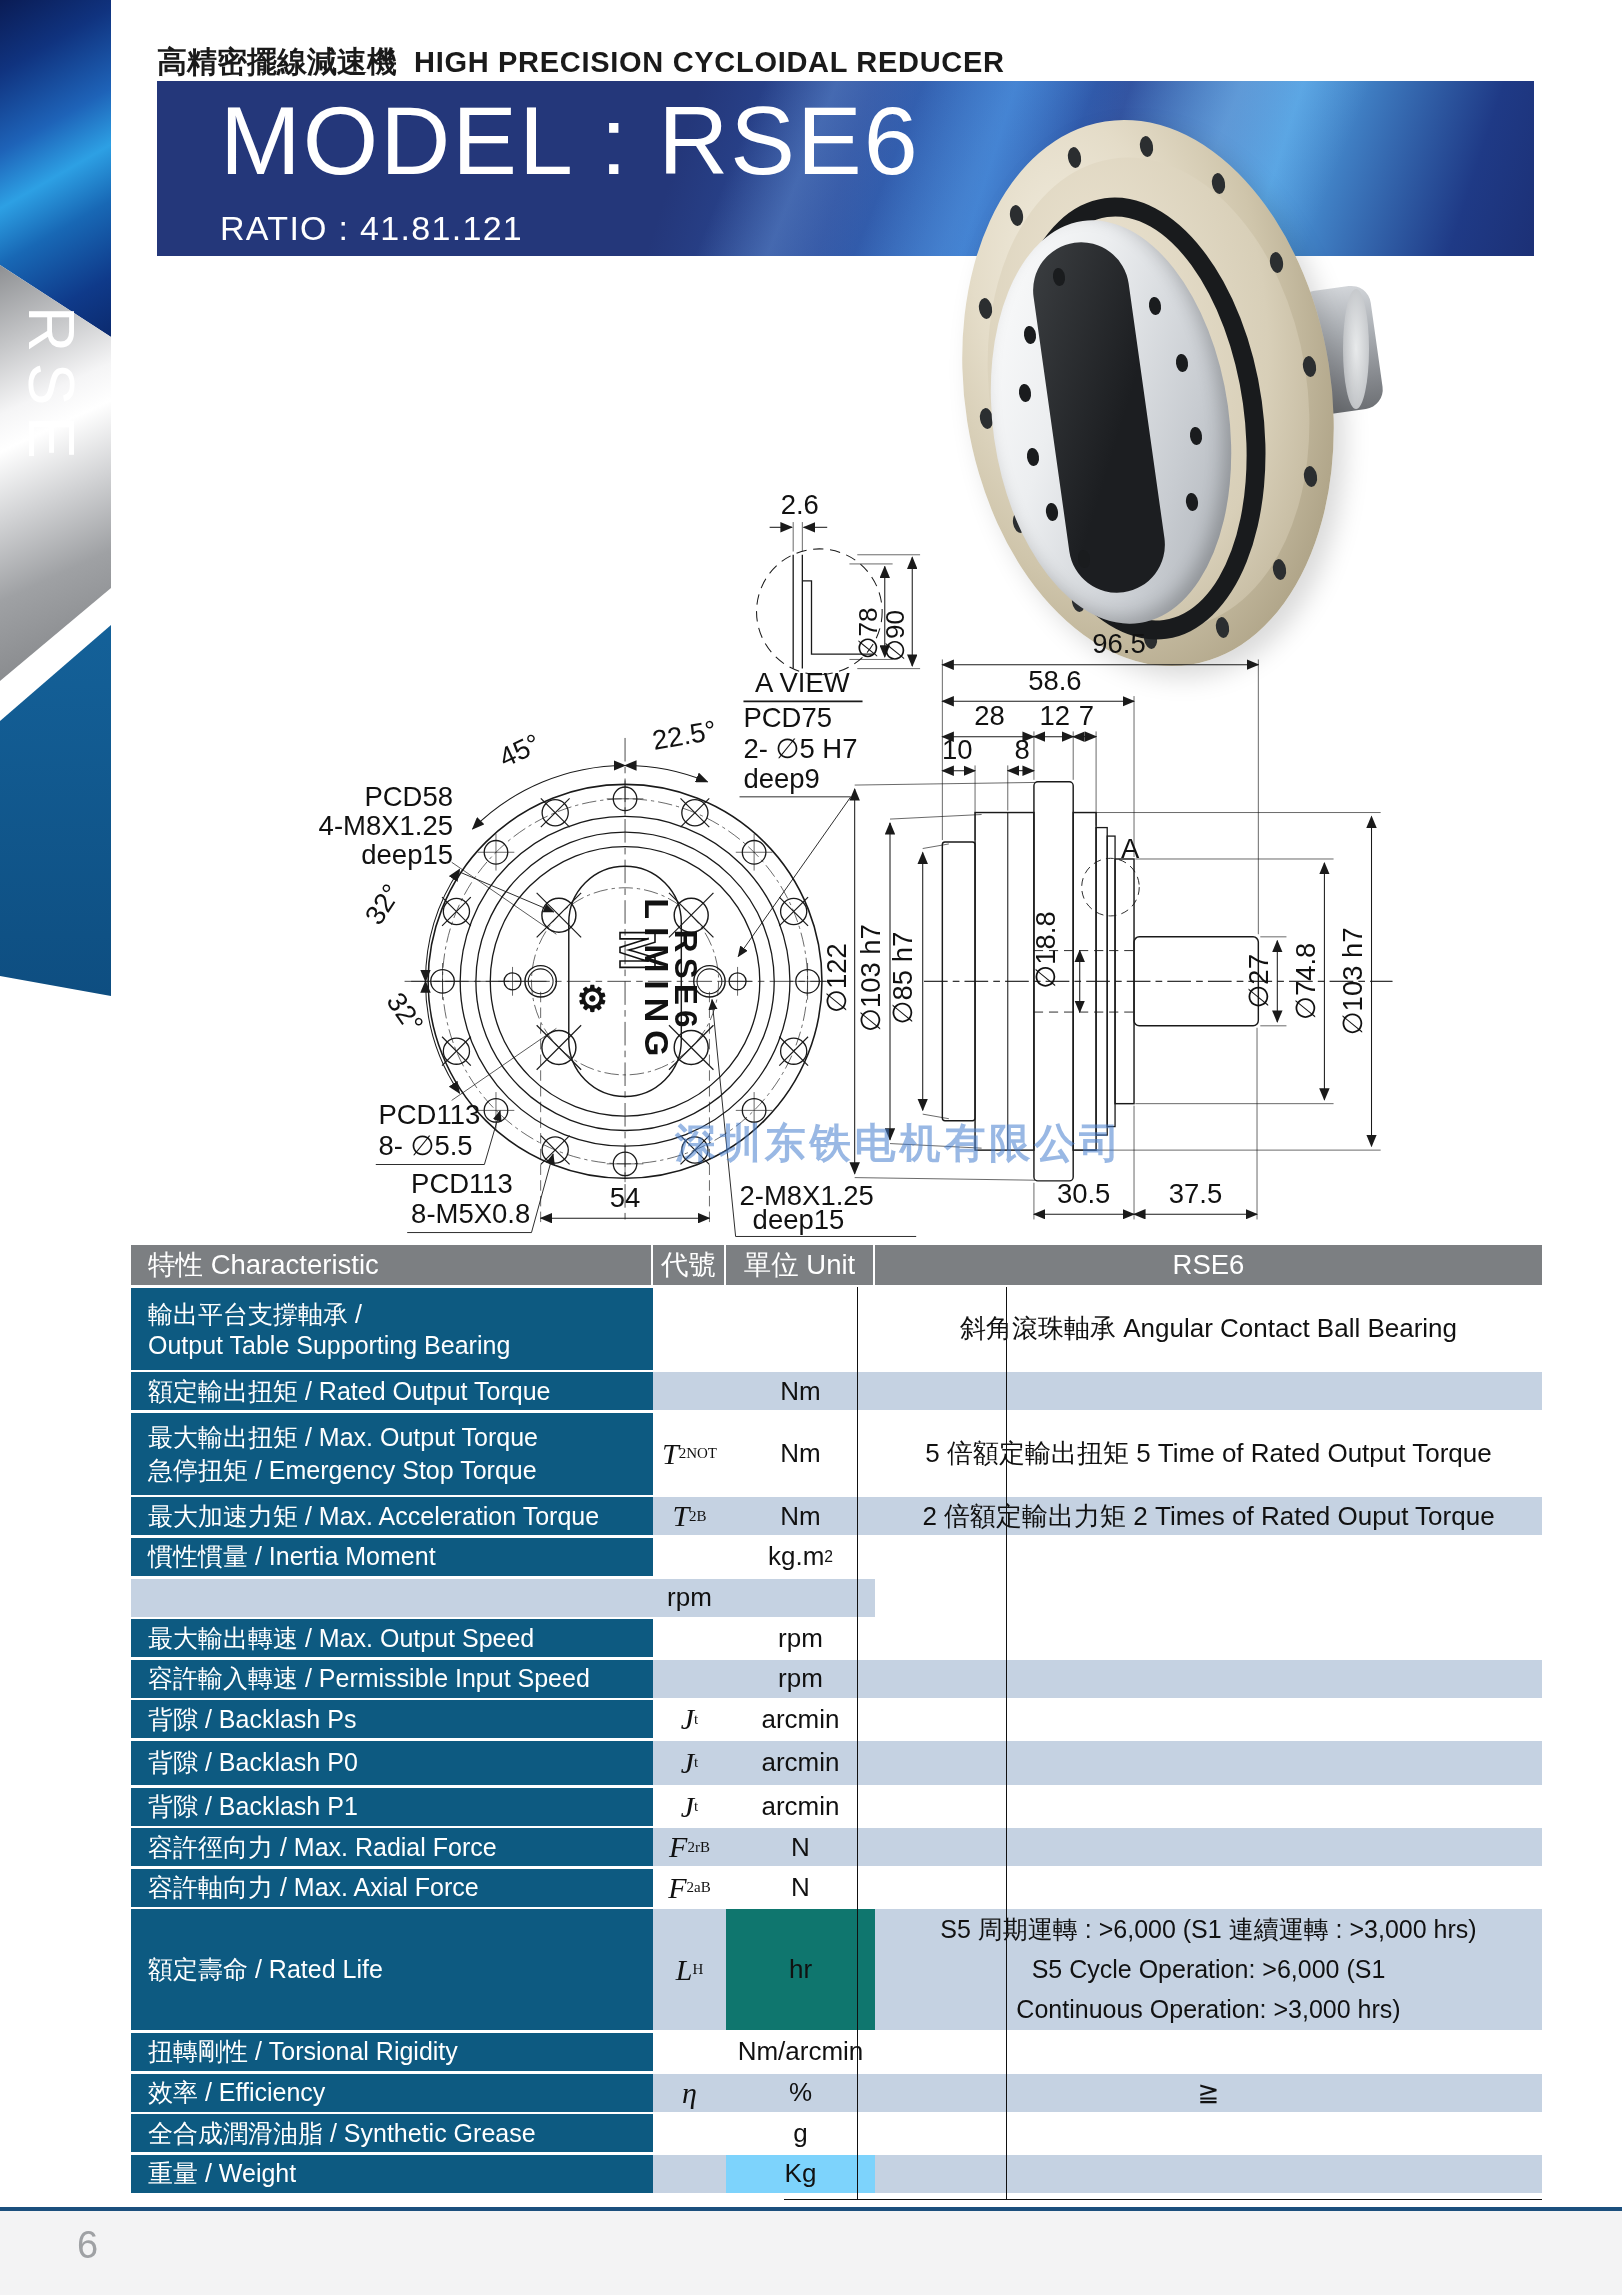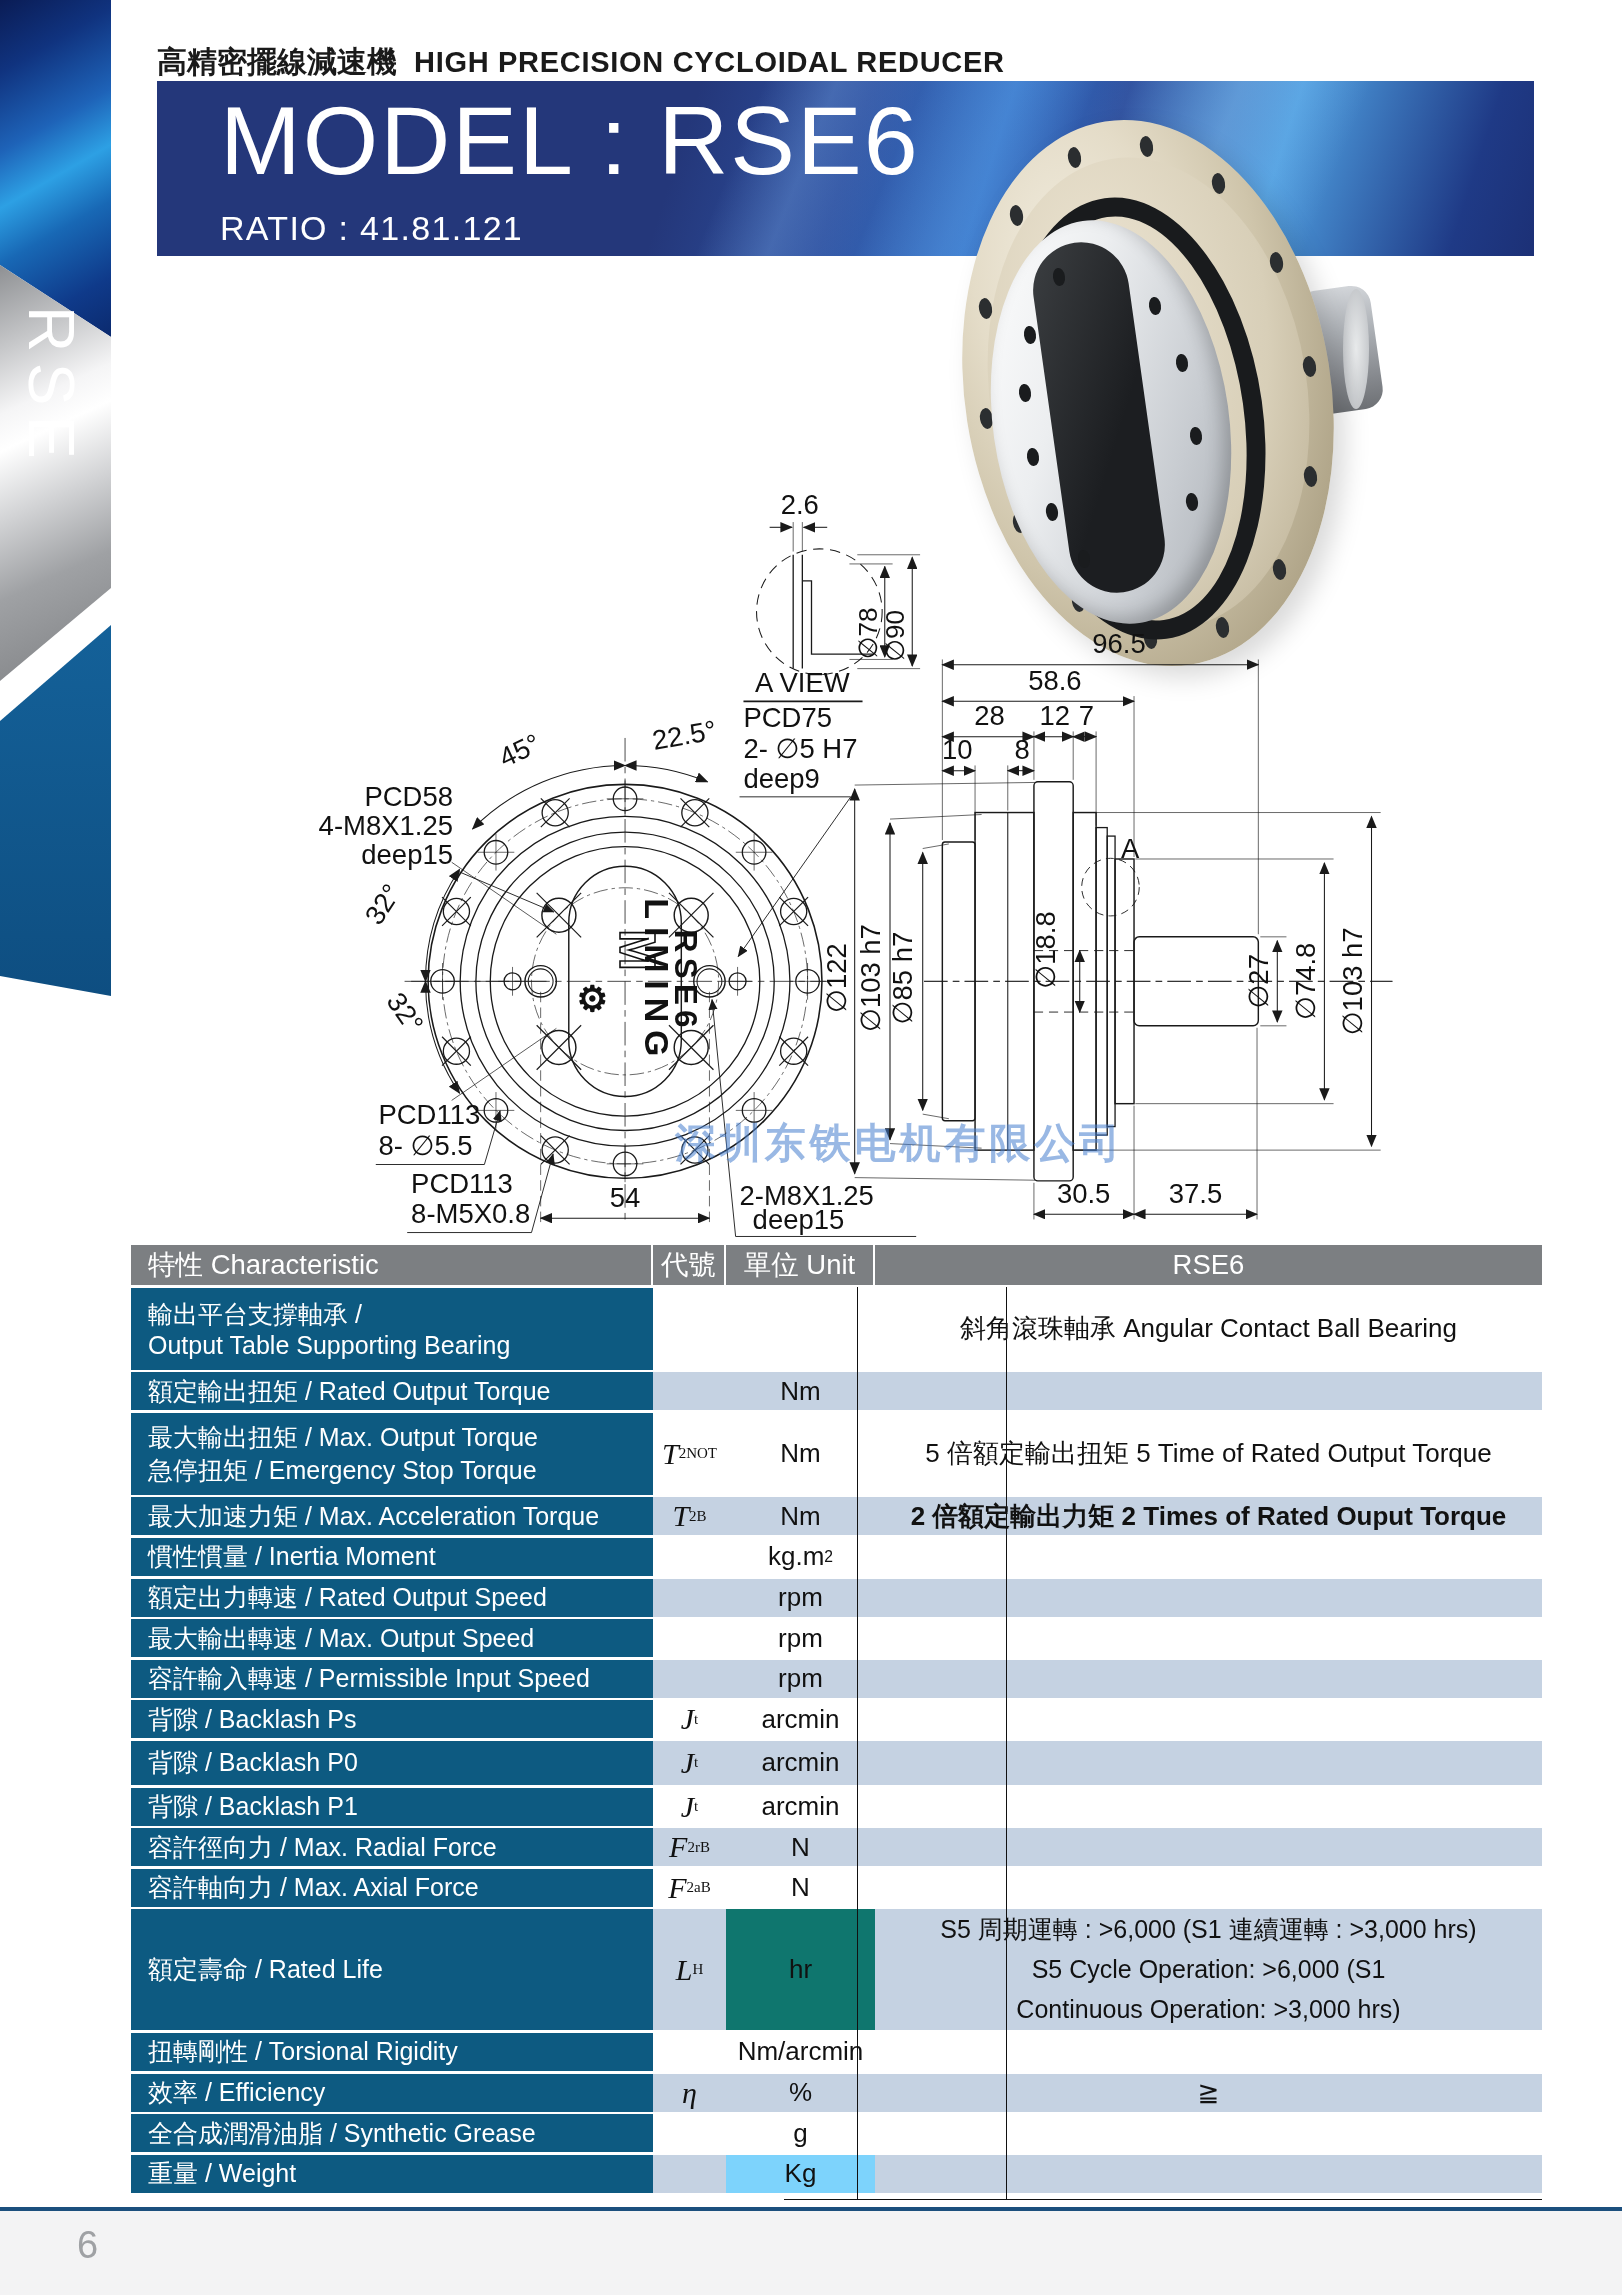--- a/index.html
+++ b/index.html
@@ -429,39 +429,36 @@
         <div class="c-char">
           <div>最大加速力矩 / Max. Acceleration Torque</div>
         </div>
         <div class="c-sym" style="background: rgb(197, 210, 226);">
           <span>T</span>
           <sub>2B</sub>
         </div>
         <div class="c-unit" style="background: rgb(197, 210, 226);">
           <span>Nm</span>
         </div>
-        <div class="c-val" style="background: rgb(197, 210, 226); font-weight: bold;">
+        <div class="c-val" style="background: rgb(197, 210, 226);">
           <div>2 倍額定輸出力矩 2 Times of Rated Ouput Torque</div>
         </div>
       </div>
       <div class="t-grid t-row" style="height: 38px;">
         <div class="c-char">
           <div>慣性慣量 / Inertia Moment</div>
         </div>
         <div class="c-sym" style="background: rgb(255, 255, 255);"></div>
         <div class="c-unit" style="background: rgb(255, 255, 255);">
           <span>kg.m</span>
           <sup>2</sup>
         </div>
         <div class="c-val" style="background: rgb(255, 255, 255);"></div>
       </div>
       <div class="t-grid t-row" style="height: 38px;">
-        <div class="c-char">
-          <div>額定出力轉速 / Rated Output Speed</div>
-        </div>
         <div class="c-sym" style="background: rgb(197, 210, 226);"></div>
         <div class="c-unit" style="background: rgb(197, 210, 226);">
           <span>rpm</span>
         </div>
         <div class="c-val" style="background: rgb(197, 210, 226);"></div>
       </div>
       <div class="t-grid t-row" style="height: 38px;">
         <div class="c-char">
           <div>最大輸出轉速 / Max. Output Speed</div>
         </div>

